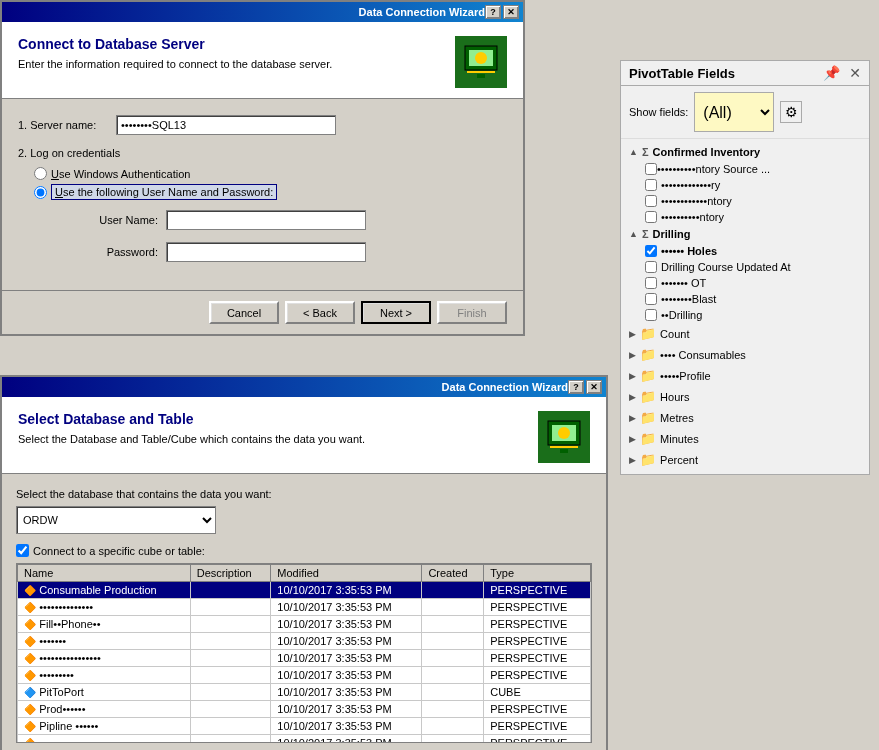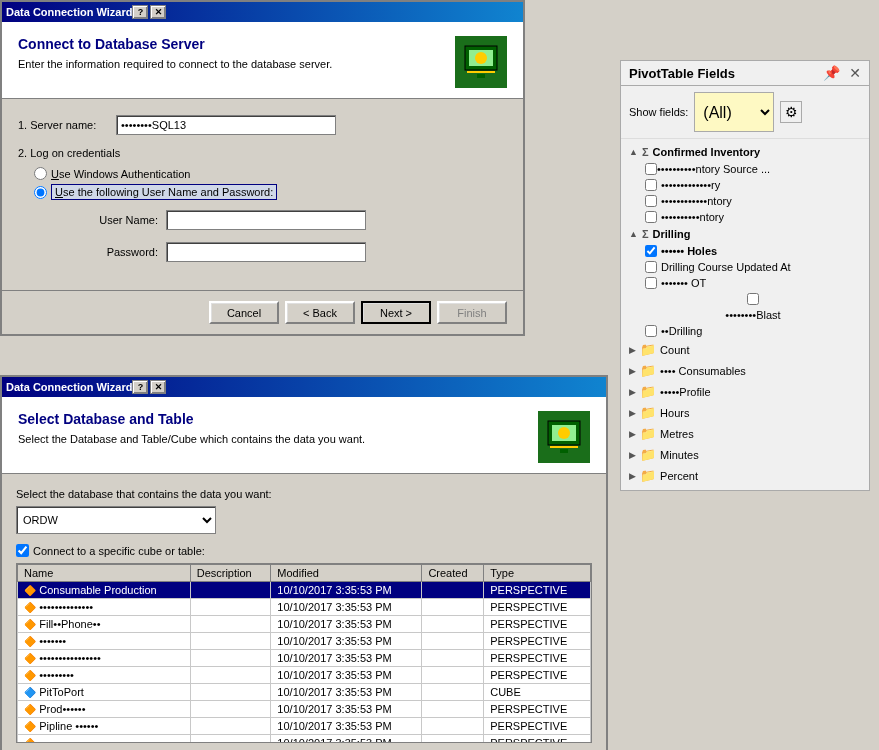--- a/index.html
+++ b/index.html
@@ -17,21 +17,21 @@
       box-shadow: inset 1px 1px #fff, inset -1px -1px #808080;
       position: absolute;
     }
 
     .title-bar {
       background: linear-gradient(to right, #000080, #1084d0);
       color: #fff;
       padding: 3px 4px;
       display: flex;
       align-items: center;
-      justify-content: flex-start;
+      justify-content: flex-end;
       font-size: 11px;
       font-weight: bold;
     }
 
     .title-bar-buttons {
       display: flex;
       gap: 2px;
     }
 
     .title-btn {
@@ -471,21 +471,21 @@
         <span style="font-weight: bold;">•••••• Holes</span>
       </div>
       <div style="padding: 2px 8px 2px 24px; font-size: 11px; display: flex; align-items: center; gap: 4px; cursor: pointer;">
         <input type="checkbox" style="width: 12px; height: 12px;">
         <span>Drilling Course Updated At</span>
       </div>
       <div style="padding: 2px 8px 2px 24px; font-size: 11px; display: flex; align-items: center; gap: 4px; cursor: pointer;">
         <input type="checkbox" style="width: 12px; height: 12px;">
         <span>••••••• OT</span>
       </div>
-      <div style="padding: 2px 8px 2px 24px; font-size: 11px; display: flex; align-items: center; gap: 4px; cursor: pointer; flex-direction: column;">
+      <div style="padding: 2px 8px 2px 24px; font-size: 11px; display: flex; align-items: center; gap: 4px; cursor: pointer;">
         <input type="checkbox" style="width: 12px; height: 12px;">
         <span>••••••••Blast</span>
       </div>
       <div style="padding: 2px 8px 2px 24px; font-size: 11px; display: flex; align-items: center; gap: 4px; cursor: pointer;">
         <input type="checkbox" style="width: 12px; height: 12px;">
         <span>••Drilling</span>
       </div>
       <div style="padding: 3px 8px; font-size: 11px; display: flex; align-items: center; gap: 4px; cursor: pointer;">
         <span style="color:#555;font-size:9px;">▶</span>
         <span style="color:#c8a000;font-size:13px;">📁</span>

